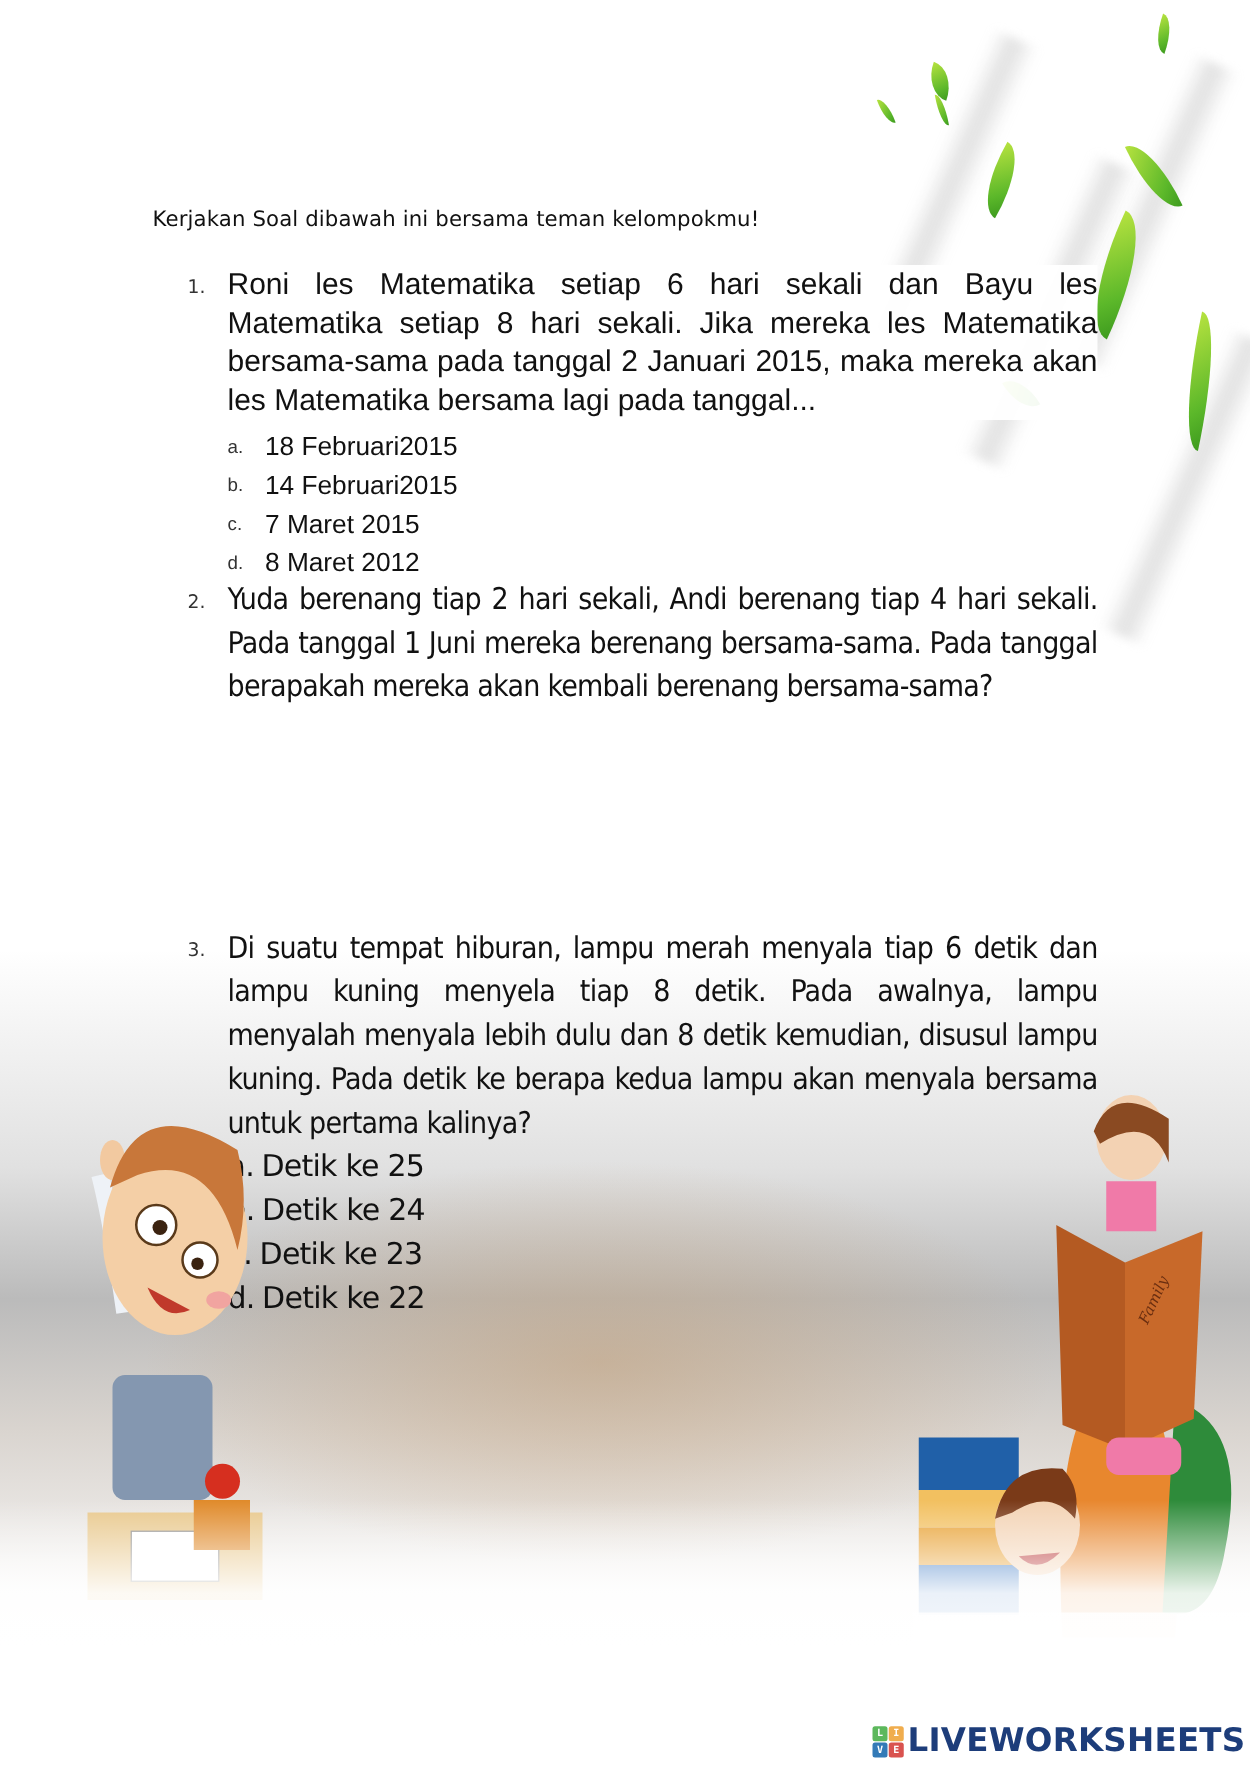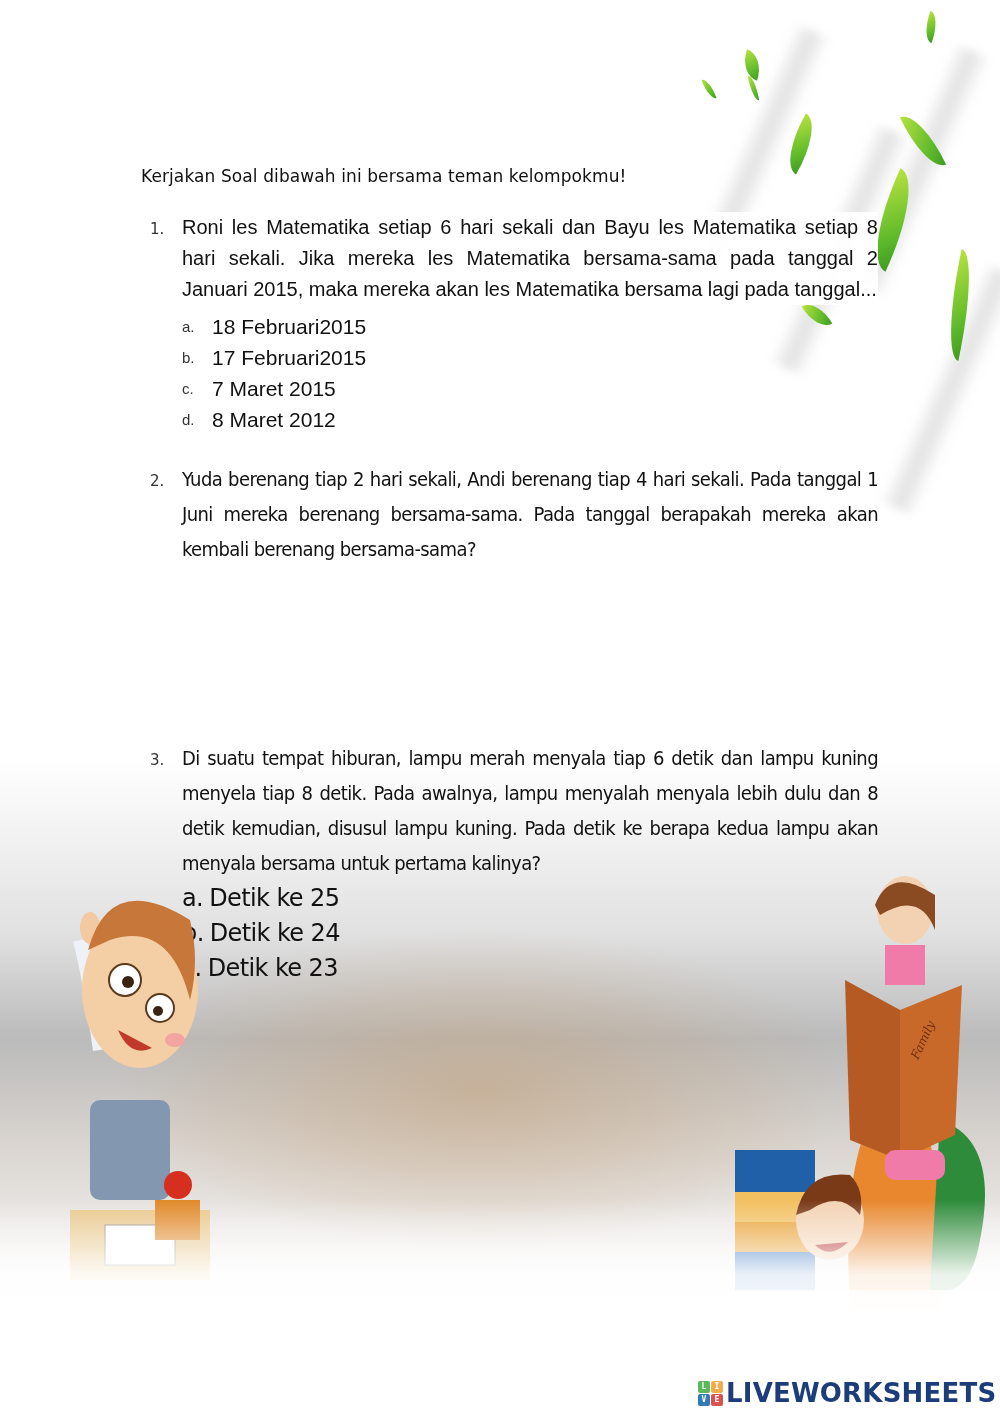--- a/index.html
+++ b/index.html
@@ -21,32 +21,32 @@
     background: linear-gradient(180deg, rgba(255,255,255,0) 0%, rgba(255,255,255,0.9) 35%, #fff 70%);
   }
   .streak { position: absolute; width: 40px; height: 260px; transform: rotate(24deg);
     background: linear-gradient(90deg, rgba(200,200,200,0), rgba(190,190,190,0.45), rgba(200,200,200,0)); filter: blur(4px); }
   .leaf { position: absolute; border-radius: 0 100% 0 100%;
     background: linear-gradient(135deg, #b6e23f, #5cb82a 70%, #3e9b1f); }
 
   
   .instruction {
     position: absolute; left: 122px; top: 166px;
-    font-family: "DejaVu Sans", sans-serif; font-size: 17px; letter-spacing: 0.1px; margin-left: 19px;
+    font-family: "DejaVu Sans", sans-serif; font-size: 17px; letter-spacing: 0.1px;
   }
   .q { position: absolute; left: 150px; width: 728px; }
   .q-num { position: absolute; left: 0; font-size: 15px; color: #333; }
   .q-text { margin-left: 32px; text-align: justify; }
-  .q1 .q-text { font-family: "Liberation Sans", sans-serif; font-size: 20px; line-height: 31px; background: rgba(255,255,255,0.95); }
+  .q1 .q-text { font-family: "Liberation Sans", sans-serif; font-size: 24px; line-height: 31px; background: rgba(255,255,255,0.95); }
   .q1 .q-num { top: 8px; }
   .opts1 { list-style: none; margin: 6px 0 0 32px; padding: 0; font-family: "Liberation Sans", sans-serif; font-size: 21px; }
   .opts1 li { height: 31px; line-height: 31px; position: relative; padding-left: 30px; }
   .opts1 .ol { position: absolute; left: 0; font-size: 15px; color: #333; }
 
-  .q23 .q-text { font-family: "DejaVu Sans Condensed", "DejaVu Sans", sans-serif; font-size: 20px; line-height: 35px; font-stretch: condensed; letter-spacing: -0.6px; }
+  .q23 .q-text { font-family: "DejaVu Sans Condensed", "DejaVu Sans", sans-serif; font-size: 24px; line-height: 35px; font-stretch: condensed; letter-spacing: -0.6px; }
   .q23 .q-num { top: 10px; }
   .opts2 { list-style: none; margin: 0 0 0 32px; padding: 0; font-family: "DejaVu Sans", sans-serif; font-size: 24px; letter-spacing: -0.6px; }
   .opts2 li { height: 35px; line-height: 35px; }
   .opts2 .ol { margin-right: 6px; }
 
   
   .boy { position: absolute; left: 60px; top: 880px; width: 150px; height: 400px; }
   .girl-zone { position: absolute; left: 730px; top: 870px; width: 270px; height: 480px; }
 
   .logo { position: absolute; left: 698px; top: 1378px; display: flex; align-items: center; }
@@ -75,40 +75,41 @@
   <div class="leaf" style="left:950px;top:250px;width:20px;height:110px;transform:rotate(12deg);"></div>
 </div>
 
 <div class="instruction">Kerjakan Soal dibawah ini bersama teman kelompokmu!</div>
 
 <div class="q q1" style="top:212px;">
   <span class="q-num">1.</span>
   <div class="q-text">Roni les Matematika setiap 6 hari sekali dan Bayu les Matematika setiap 8 hari sekali. Jika mereka les Matematika bersama-sama pada tanggal 2 Januari 2015, maka mereka akan les Matematika bersama lagi pada tanggal...</div>
   <ul class="opts1">
     <li><span class="ol">a.</span><span>18 Februari2015</span></li>
-    <li><span class="ol">b.</span><span>17 Februari2015</span></li>
+    <li><span class="ol">b.</span><span>14 Februari2015</span></li>
     <li><span class="ol">c.</span><span>7 Maret 2015</span></li>
     <li><span class="ol">d.</span><span>8 Maret 2012</span></li>
   </ul>
 </div>
 
 <div class="q q23" style="top:462px;">
   <span class="q-num">2.</span>
   <div class="q-text">Yuda berenang tiap 2 hari sekali, Andi berenang tiap 4 hari sekali. Pada tanggal 1 Juni mereka berenang bersama-sama. Pada tanggal berapakah mereka akan kembali berenang bersama-sama?</div>
   <ul class="opts2">
   </ul>
 </div>
 
 <div class="q q23" style="top:741px;">
   <span class="q-num">3.</span>
   <div class="q-text">Di suatu tempat hiburan, lampu merah menyala tiap 6 detik dan lampu kuning menyela tiap 8 detik. Pada awalnya, lampu menyalah menyala lebih dulu dan 8 detik kemudian, disusul lampu kuning. Pada detik ke berapa kedua lampu akan menyala bersama untuk pertama kalinya?</div>
   <ul class="opts2">
     <li><span class="ol">a.</span><span>Detik ke 25</span></li>
     <li><span class="ol">b.</span><span>Detik ke 24</span></li>
     <li><span class="ol">c.</span><span>Detik ke 23</span></li>
+    <li><span class="ol">d.</span><span>Detik ke 22</span></li>
   </ul>
 </div>
 
 <div class="boy">
   <svg width="150" height="400" viewBox="0 0 150 400">
     <rect x="30" y="220" width="80" height="100" rx="10" fill="#8497b0"></rect>
     <path d="M20 60 Q30 100 40 170" stroke="#eef2f7" stroke-width="14" fill="none"></path>
     <ellipse cx="30" cy="48" rx="10" ry="16" fill="#f2c9a0"></ellipse>
     <ellipse cx="80" cy="110" rx="58" ry="78" fill="#f4cfa6"></ellipse>
     <path d="M28 70 Q50 -10 130 40 Q140 80 130 120 Q110 40 50 60 Z" fill="#c8773a"></path>

